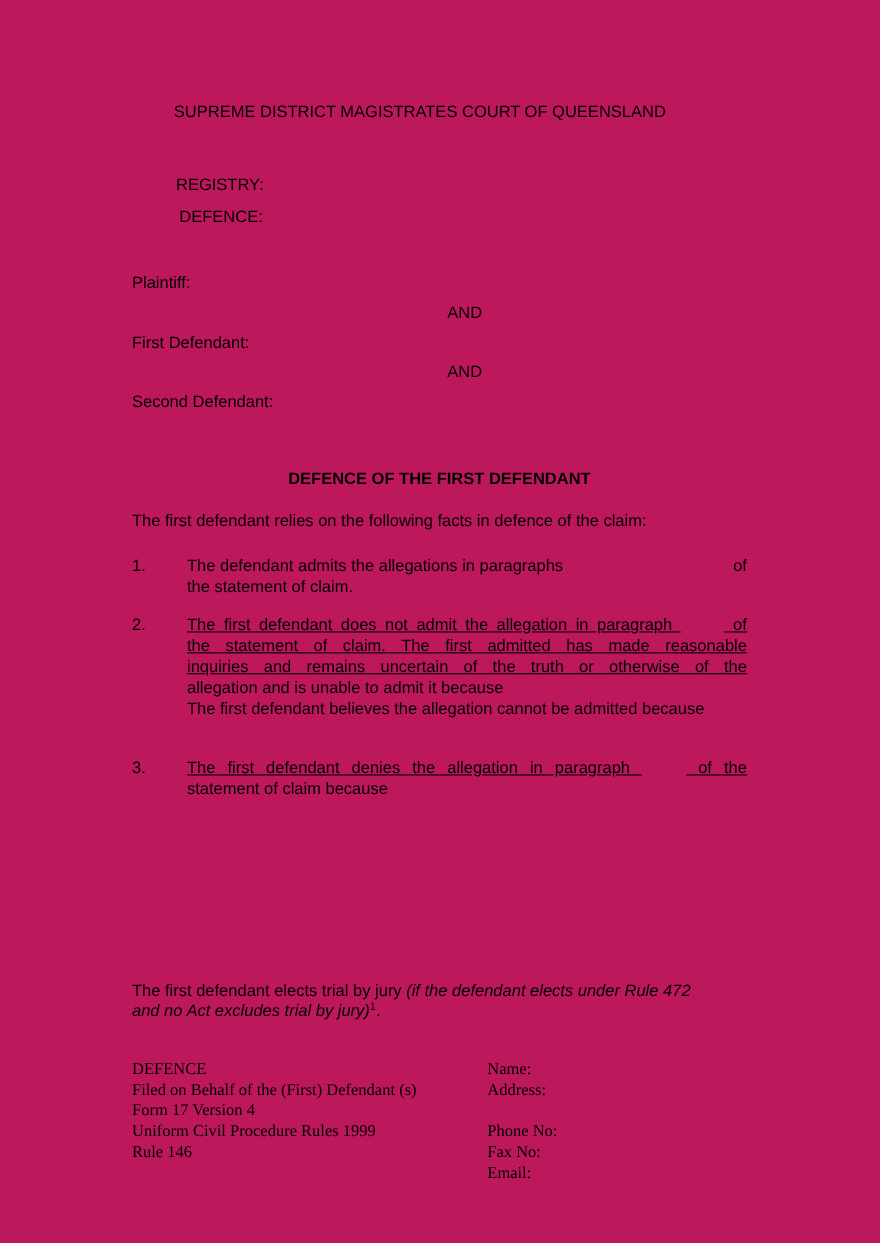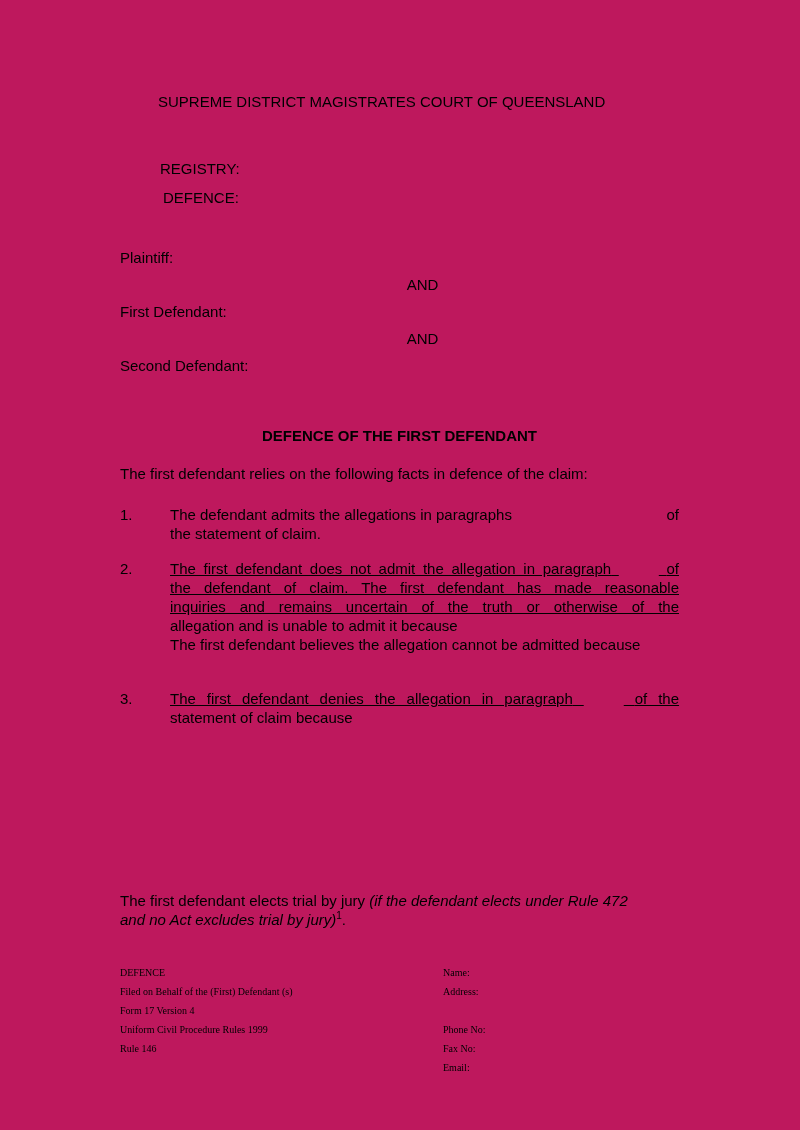--- a/index.html
+++ b/index.html
@@ -37,21 +37,21 @@
   .fill-line { display: flex; }
   .fill-line .grow { flex: 1; }
 
   .just { text-align: justify; text-align-last: justify; text-decoration: underline; }
   .blank40 { display: inline-block; width: 40px; }
 
   .jury { left: 120px; top: 891px; width: 559px; }
   .it { font-style: italic; }
   sup.fn { font-size: 10px; line-height: 0; vertical-align: super; }
 
-  .footer-col { font-family: "Liberation Serif", serif; font-size: 10px; line-height: 19px; }
+  .footer-col { font-family: "Liberation Serif", serif; font-size: 15px; line-height: 19px; }
   .footer-left { left: 120px; top: 963px; }
   .footer-right { left: 443px; top: 963px; }
   .f-line { height: 19px; white-space: nowrap; }
 </style>
 </head>
 <body>
 
 <div class="page">
 
   <div class="abs court-header">SUPREME DISTRICT MAGISTRATES COURT OF QUEENSLAND</div>
@@ -80,21 +80,21 @@
         <span>of</span>
       </div>
       <div>the statement of claim.</div>
     </div>
   </div>
 
   <div class="abs item item-2">
     <div class="item-num">2.</div>
     <div class="item-body">
       <div class="just"><span>The first defendant does not admit the allegation in paragraph</span> <span class="blank40"></span> <span>of</span></div>
-      <div class="just">the defendant of claim. The first defendant has made reasonable</div>
+      <div class="just">the statement of claim. The first admitted has made reasonable</div>
       <div class="just">inquiries and remains uncertain of the truth or otherwise of the</div>
       <div>allegation and is unable to admit it because</div>
       <div>The first defendant believes the allegation cannot be admitted because</div>
     </div>
   </div>
 
   <div class="abs item item-3">
     <div class="item-num">3.</div>
     <div class="item-body">
       <div class="just"><span>The first defendant denies the allegation in paragraph</span> <span class="blank40"></span> <span>of the</span></div>

